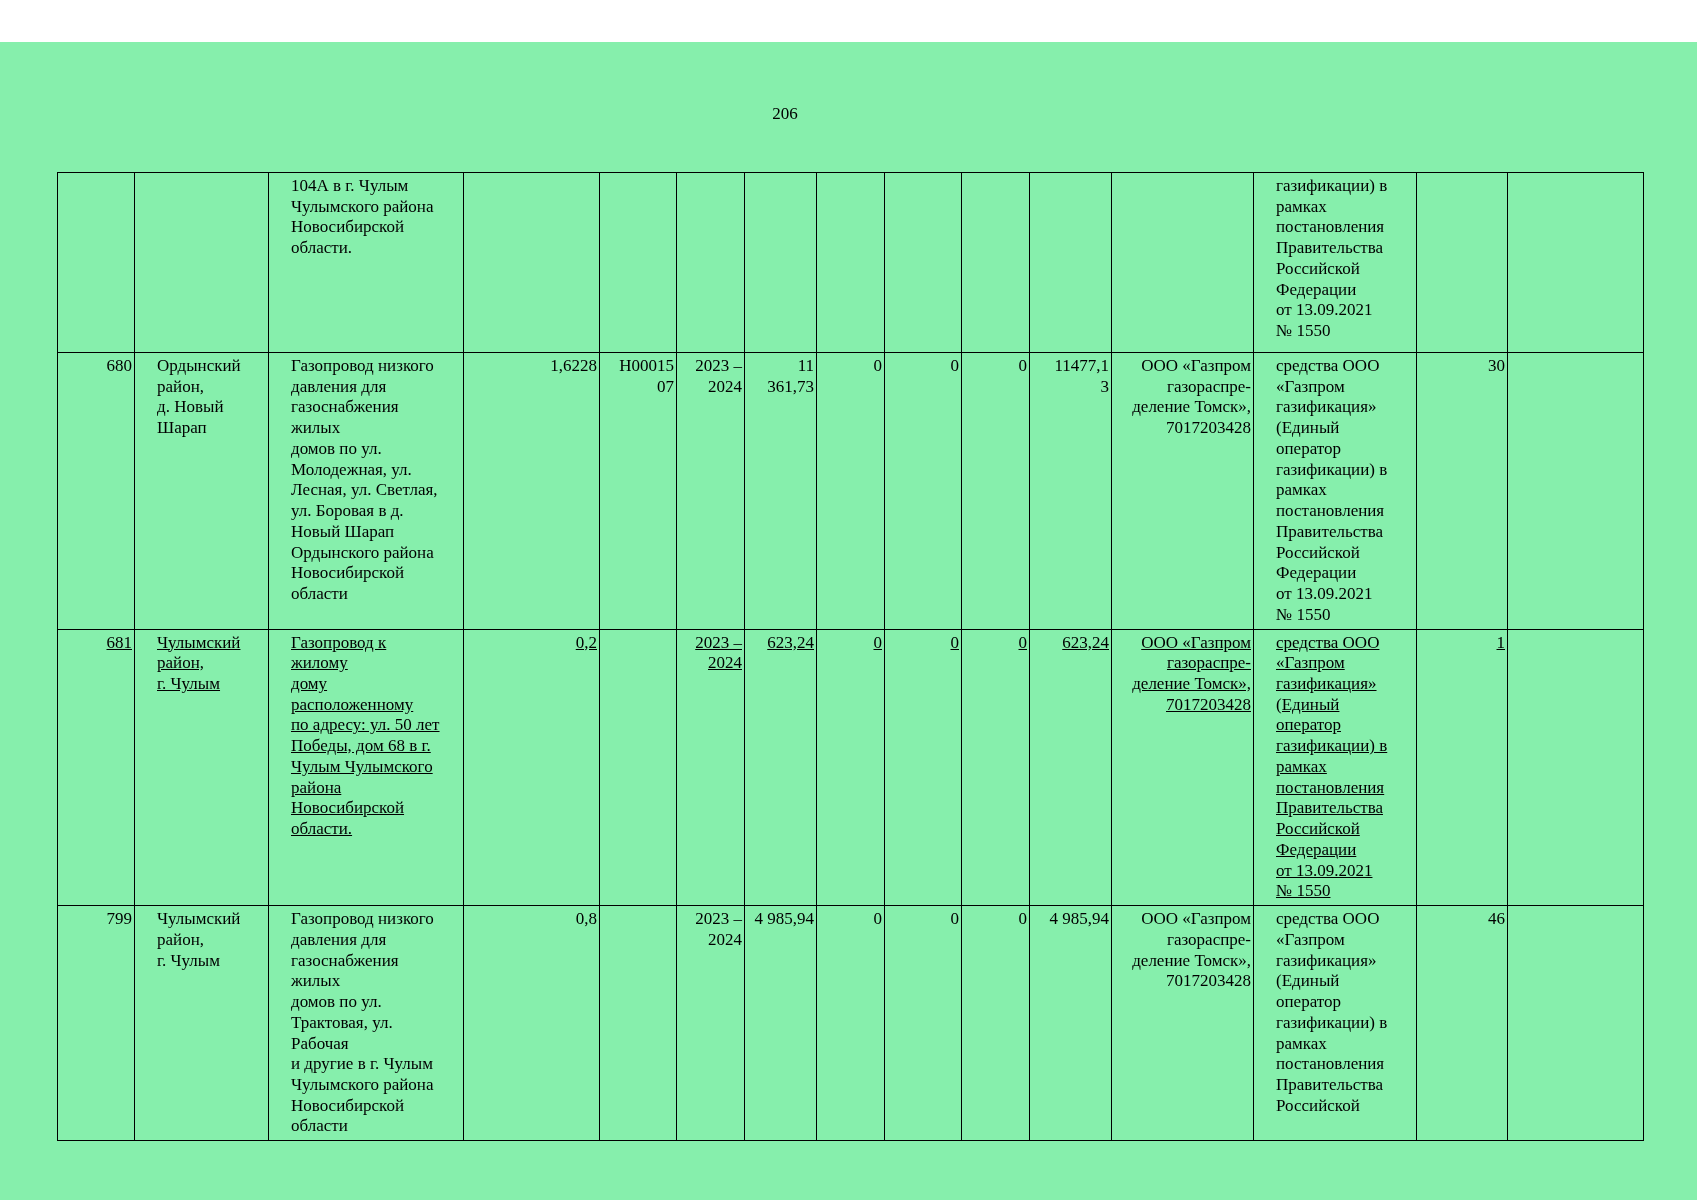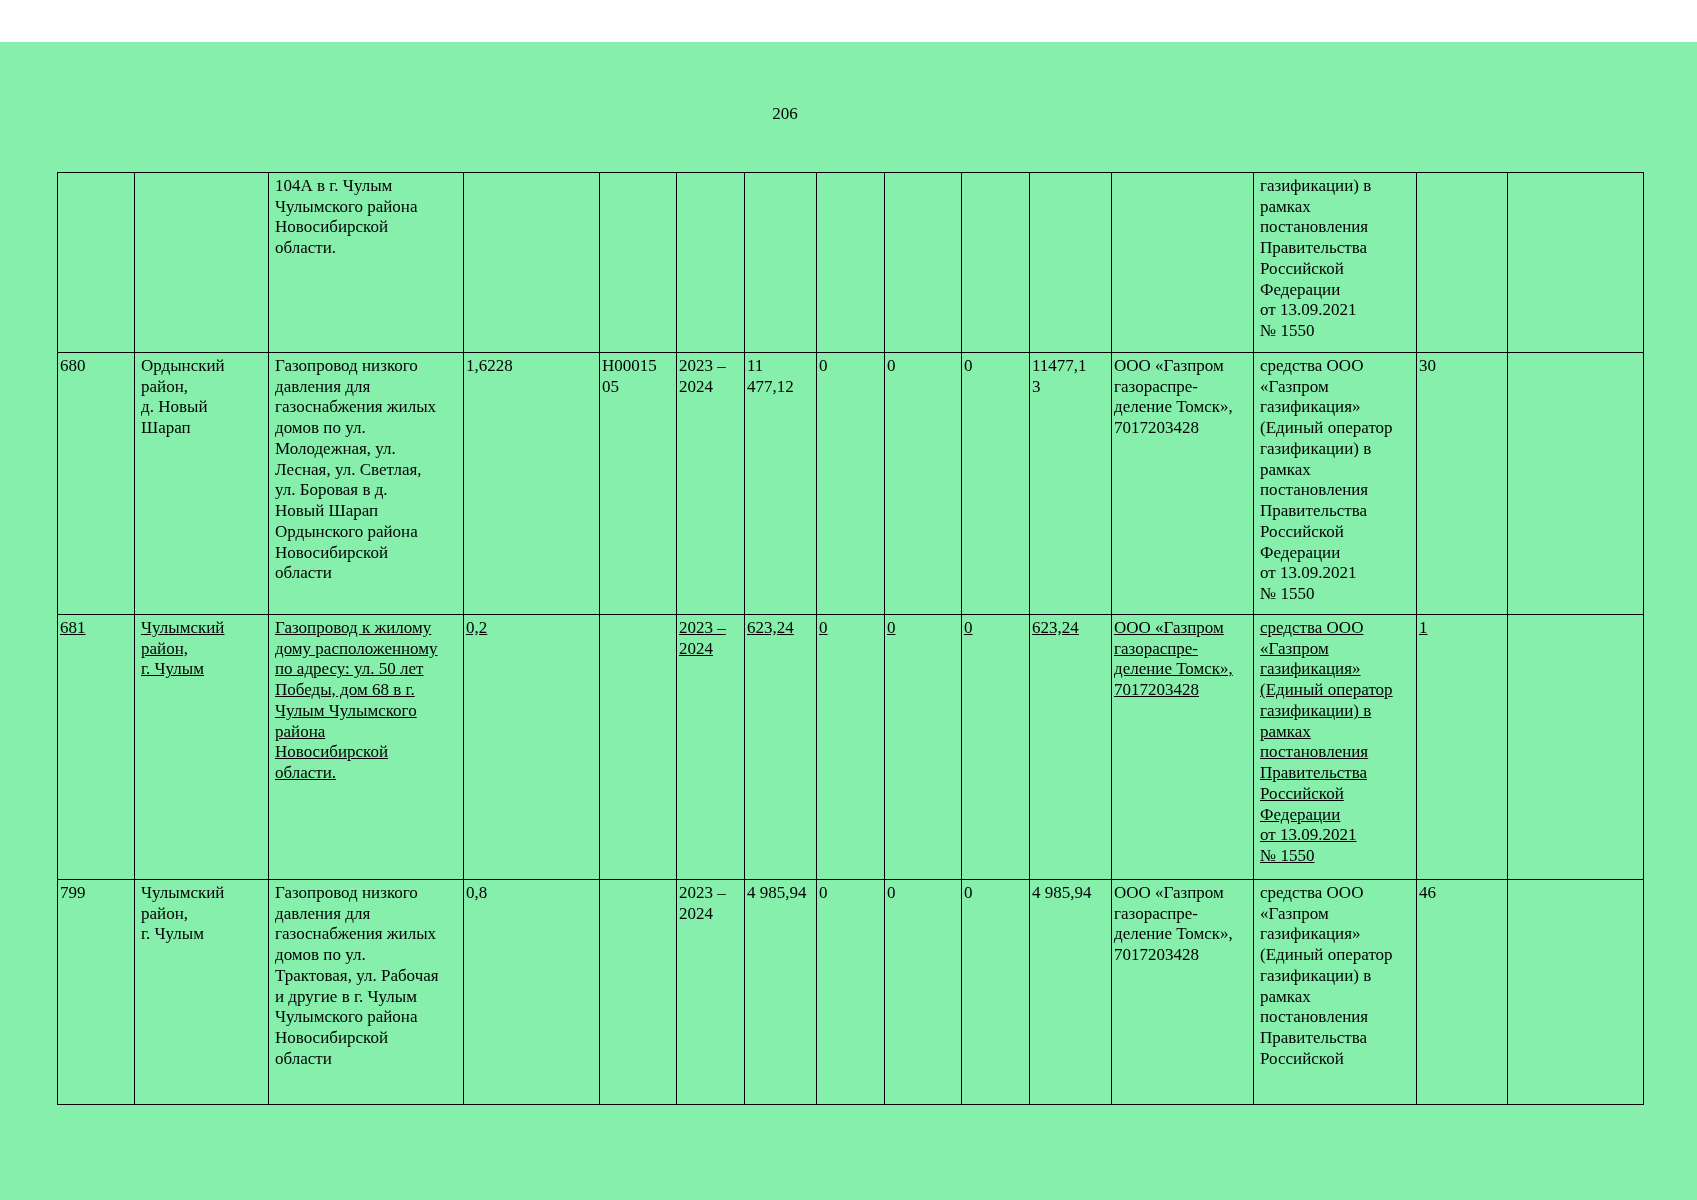--- a/index.html
+++ b/index.html
@@ -31,28 +31,28 @@
     position: absolute;
     left: 57px;
     top: 130px;
     width: 1586px;
     border-collapse: collapse;
     table-layout: fixed;
   }
   table.doc td {
     border: 1px solid #000000;
     vertical-align: top;
-    padding: 3px 6px;
+    padding: 3px 22px;
     font-size: 17px;
     line-height: 1.22;
     white-space: pre-line;
     overflow-wrap: break-word;
     overflow: hidden;
   }
-  table.doc td.ac { text-align: left; padding-left: 2px; padding-right: 2px; }
+  table.doc td.ac { text-align: right; padding-left: 2px; padding-right: 2px; }
   table.doc td.al { text-align: left; }
   tr.r0 { height: 180px; }
   tr.r1 { height: 262px; }
   tr.r2 { height: 265px; text-decoration: underline; }
   tr.r3 { height: 225px; }
 </style>
 </head>
 <body>
 
 <div class="page">
@@ -116,25 +116,25 @@
 домов по ул.
 Молодежная, ул.
 Лесная, ул. Светлая,
 ул. Боровая в д.
 Новый Шарап
 Ордынского района
 Новосибирской
 области</td>
         <td class="ac">1,6228</td>
         <td class="ac">Н00015
-05</td>
+07</td>
         <td class="ac">2023 –
 2024</td>
         <td class="ac">11
-477,12</td>
+361,73</td>
         <td class="ac">0</td>
         <td class="ac">0</td>
         <td class="ac">0</td>
         <td class="ac">11477,1
 3</td>
         <td class="ac">ООО «Газпром
 газораспре-
 деление Томск»,
 7017203428</td>
         <td class="al">средства ООО

